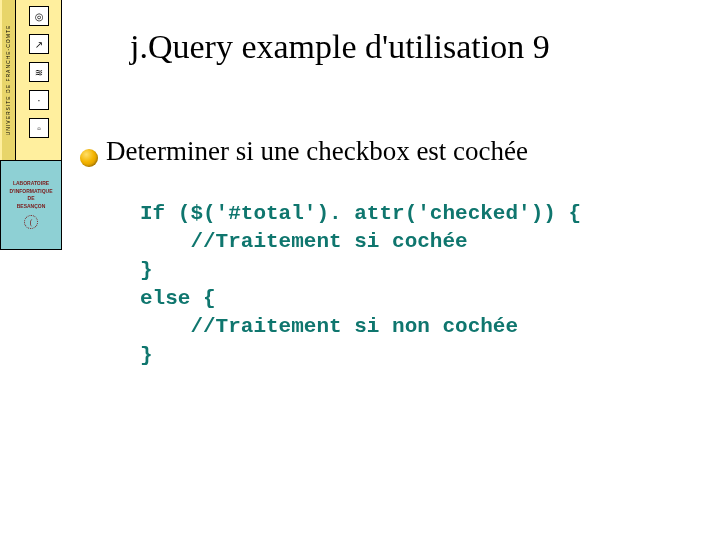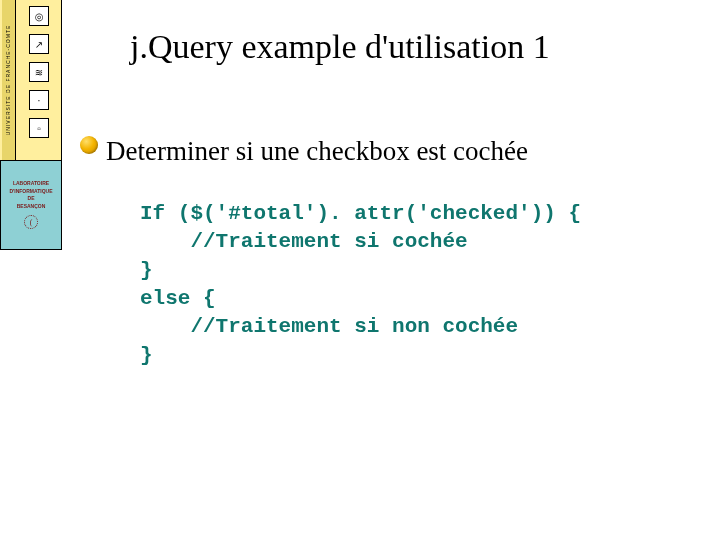--- a/index.html
+++ b/index.html
@@ -82,21 +82,21 @@
   .title {
     position: absolute;
     left: 60px; top: 28px;
     font-size: 34px;
     color: #000;
     font-family: "Times New Roman", Times, serif;
   }
   .bullet-row {
     position: absolute;
     left: 10px; top: 136px;
-    display: flex; align-items: flex-start; gap: 8px;
+    display: flex; align-items: flex-end; gap: 8px;
   }
   .bullet {
     width: 18px; height: 18px;
     border-radius: 50%;
     background: radial-gradient(circle at 35% 30%, #ffdf6a 0%, #f4b400 45%, #c78a00 100%);
     box-shadow: inset -1px -1px 2px rgba(0,0,0,0.25);
     flex: none;
   }
   .bullet-text {
     font-size: 27px;
@@ -134,21 +134,21 @@
     <div class="sb-mid">
       <div class="sb-mid-line">LABORATOIRE</div>
       <div class="sb-mid-line">D'INFORMATIQUE</div>
       <div class="sb-mid-line">DE</div>
       <div class="sb-mid-line">BESANÇON</div>
       <div class="sb-mid-circle">(</div>
     </div>
   </div>
 
   <div class="content">
-    <div class="title">j.Query example d'utilisation 1</div>
+    <div class="title">j.Query example d'utilisation 9</div>
 
     <div class="bullet-row">
       <div class="bullet"></div>
       <div class="bullet-text">Determiner si une checkbox est cochée</div>
     </div>
 
     <div class="code">If ($('#total'). attr('checked')) {
     //Traitement si cochée
 }
 else {

